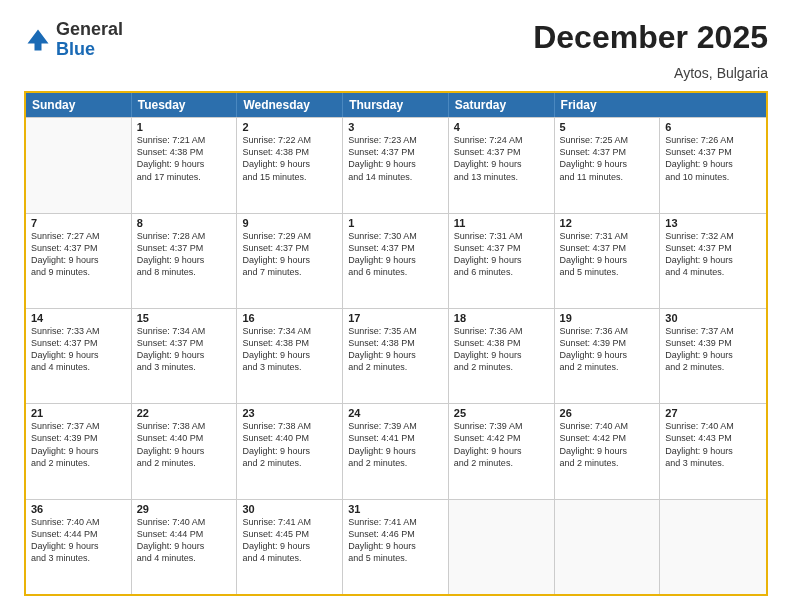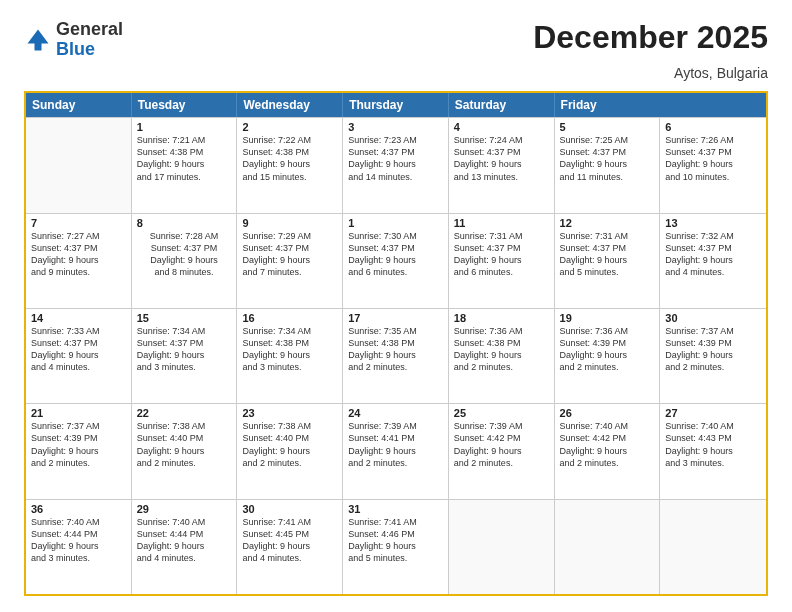--- a/index.html
+++ b/index.html
@@ -186,21 +186,21 @@
         <div class="cal-row">
           <div class="cal-cell">
             <span class="day-num">7</span>
             <div class="cell-info" style="white-space: pre-line;">Sunrise: 7:27 AM
 Sunset: 4:37 PM
 Daylight: 9 hours
 and 9 minutes.</div>
           </div>
           <div class="cal-cell">
             <span class="day-num">8</span>
-            <div class="cell-info" style="white-space: pre-line; text-align: center;">Sunrise: 7:28 AM
+            <div class="cell-info" style="white-space: pre-line;">Sunrise: 7:28 AM
 Sunset: 4:37 PM
 Daylight: 9 hours
 and 8 minutes.</div>
           </div>
           <div class="cal-cell">
             <span class="day-num">9</span>
             <div class="cell-info" style="white-space: pre-line;">Sunrise: 7:29 AM
 Sunset: 4:37 PM
 Daylight: 9 hours
 and 7 minutes.</div>

